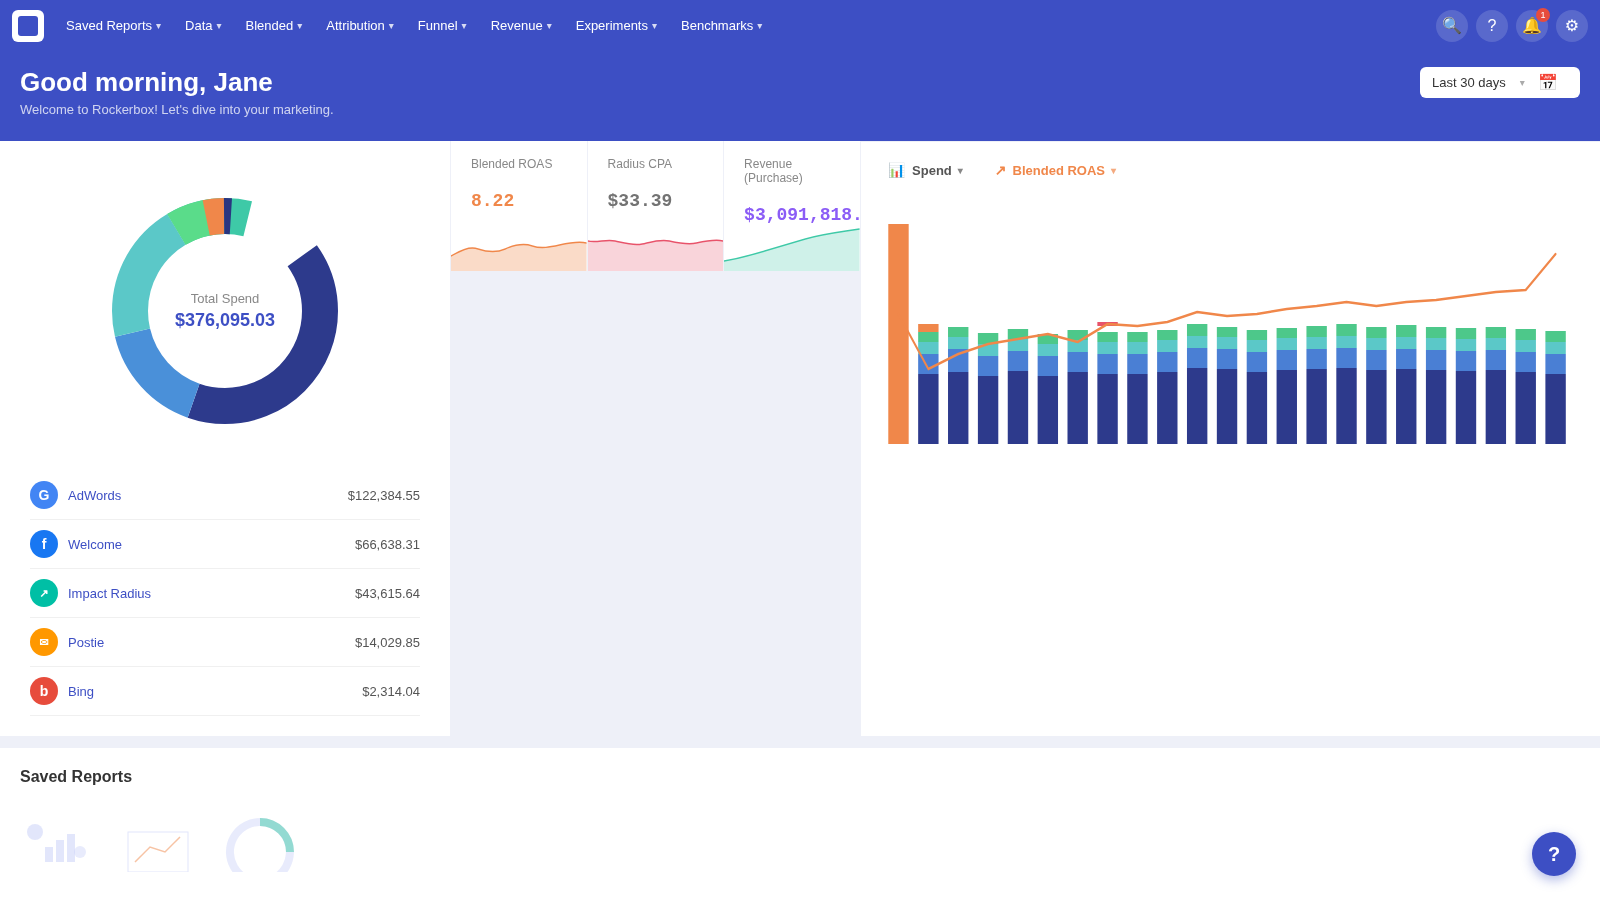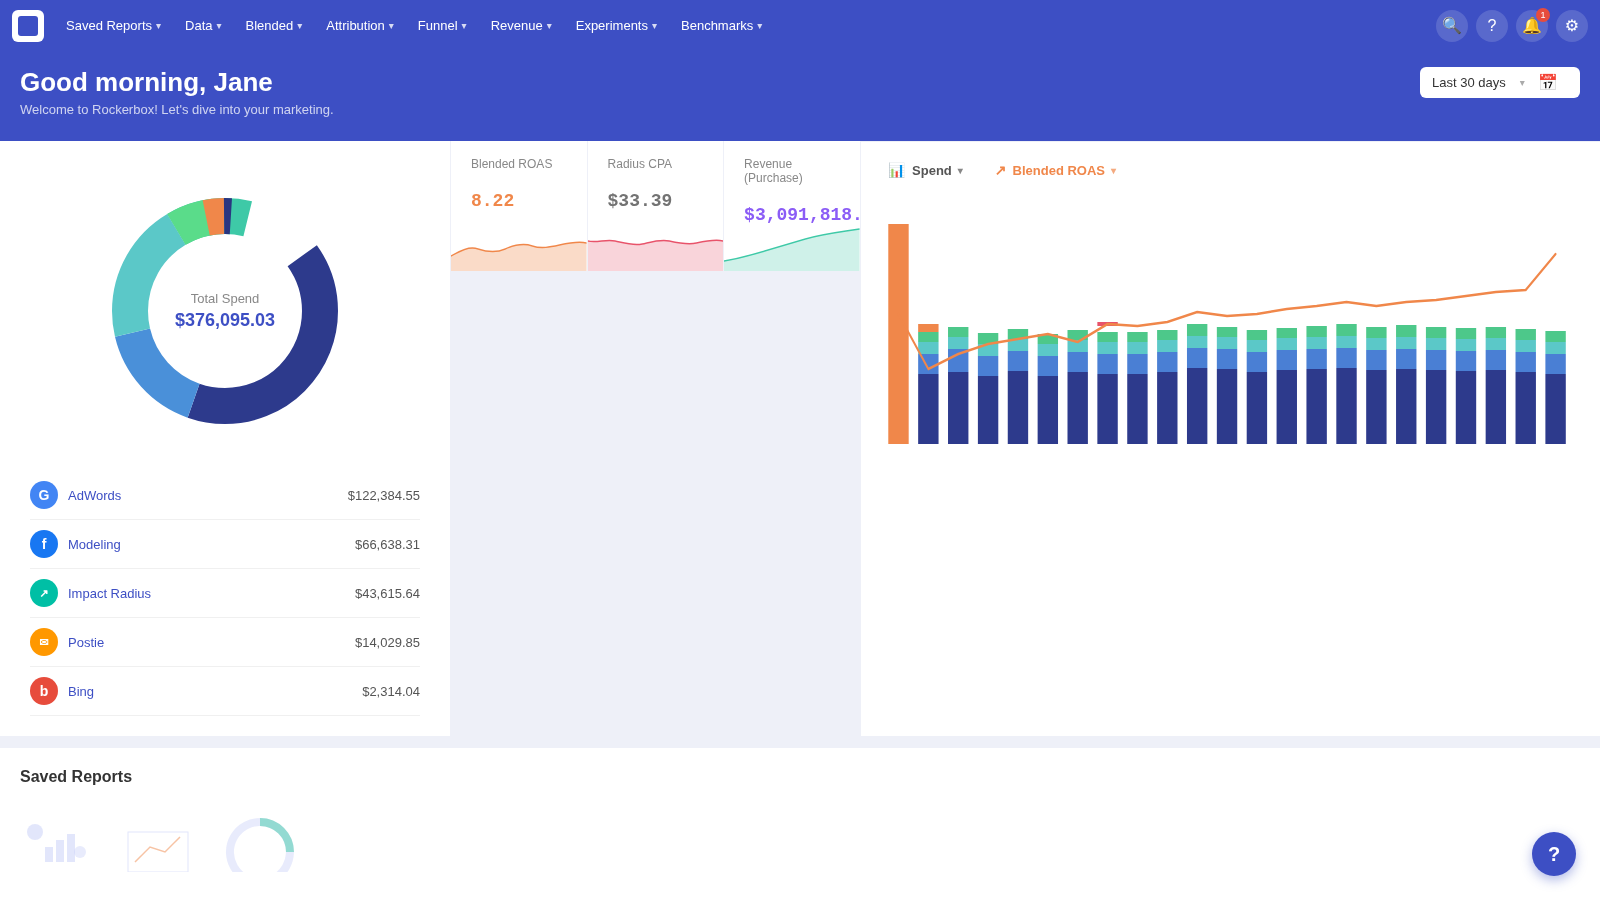--- a/index.html
+++ b/index.html
@@ -386,21 +386,21 @@
       </div>
 
       <div class="channel-list">
         <div class="channel-item">
           <div class="channel-icon adwords">G</div>
           <span class="channel-name">AdWords</span>
           <span class="channel-amount">$122,384.55</span>
         </div>
         <div class="channel-item">
           <div class="channel-icon facebook">f</div>
-          <span class="channel-name">Modeling</span>
+          <span class="channel-name">Welcome</span>
           <span class="channel-amount">$66,638.31</span>
         </div>
         <div class="channel-item">
           <div class="channel-icon impact" style="font-size:11px;">↗</div>
           <span class="channel-name">Impact Radius</span>
           <span class="channel-amount">$43,615.64</span>
         </div>
         <div class="channel-item">
           <div class="channel-icon postie" style="font-size:11px;">✉</div>
           <span class="channel-name">Postie</span>

